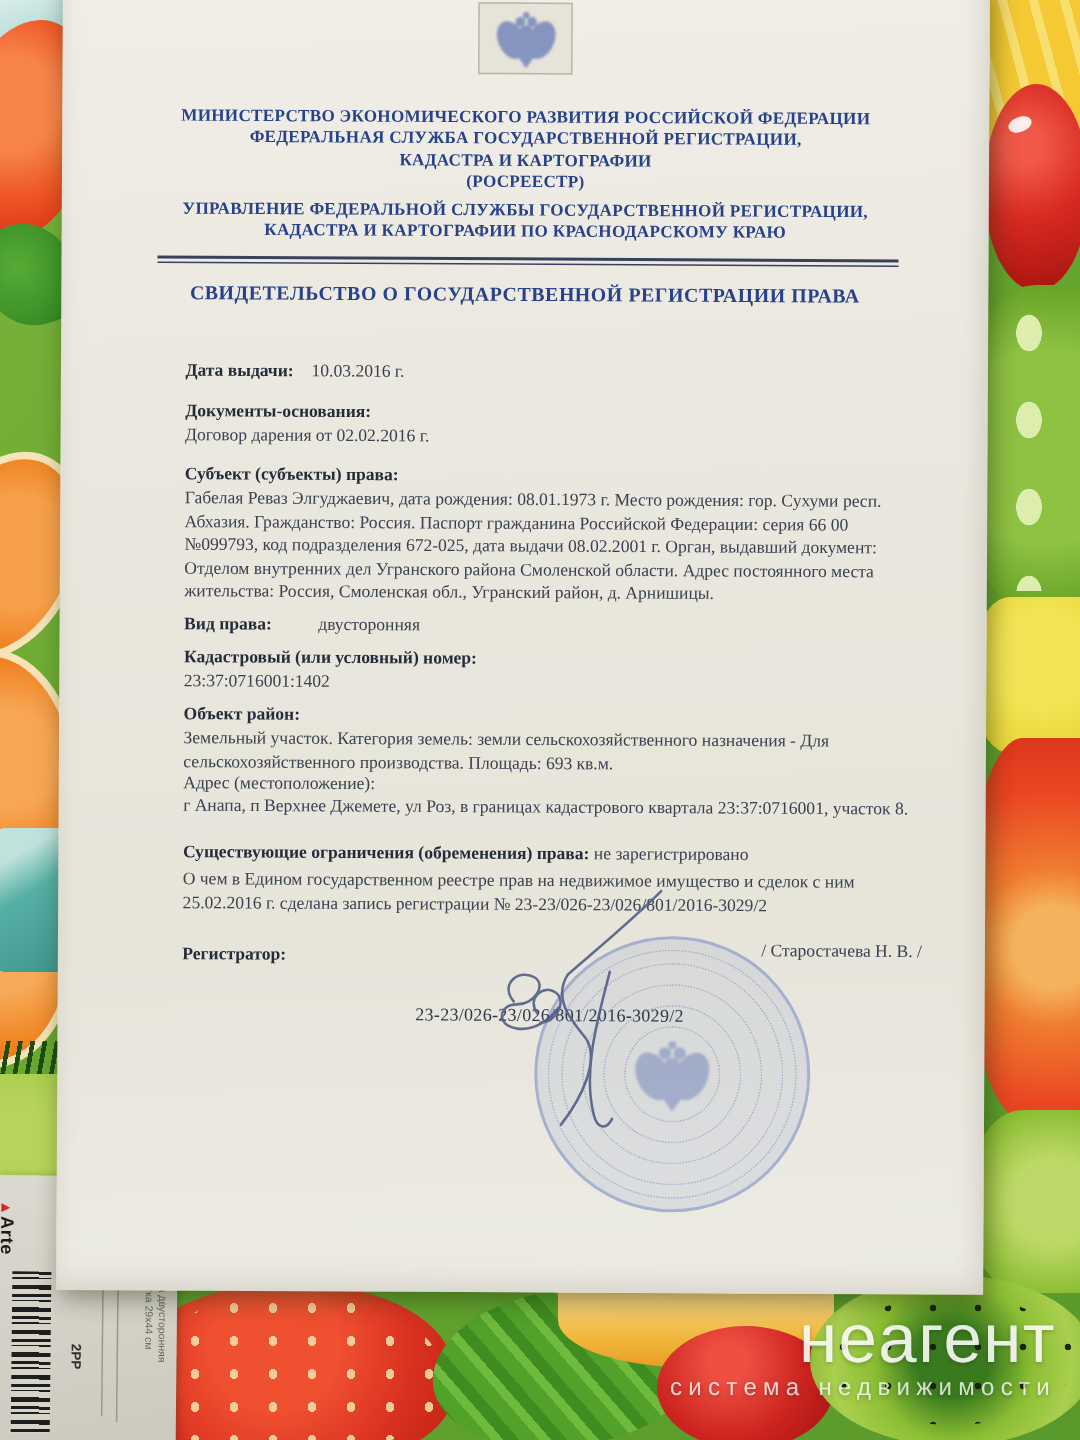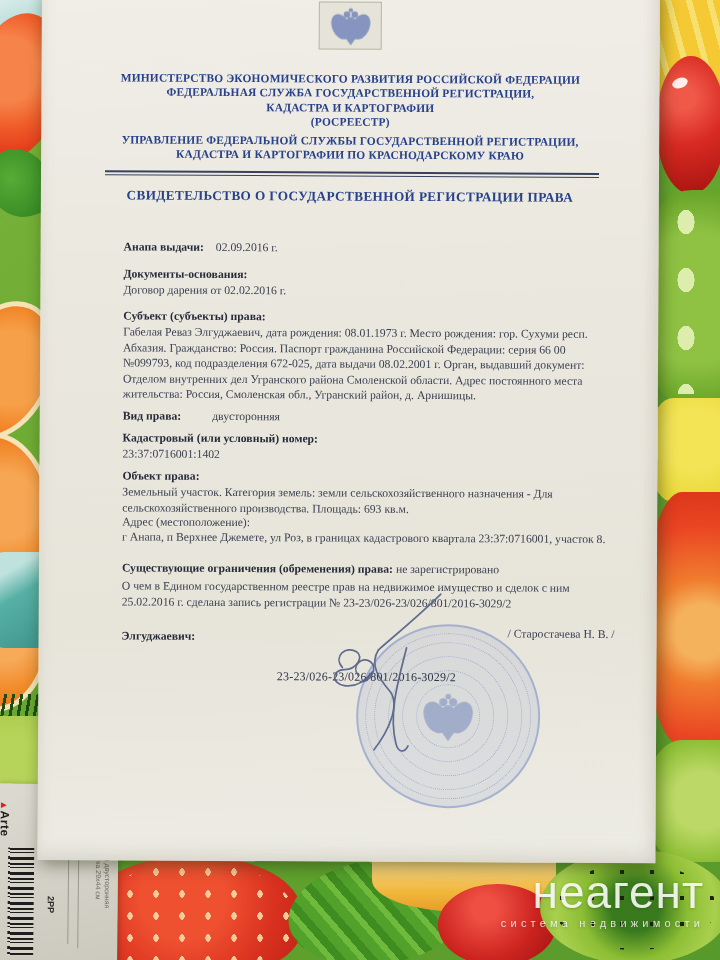--- a/index.html
+++ b/index.html
@@ -111,21 +111,21 @@
   .stamp-eagle { position:absolute; left:50%; top:50%; transform:translate(-50%,-50%); opacity:.55; filter:blur(.6px); }
 
   
   .avito-wm { position:absolute; left:0; top:368px; width:100%; text-align:center; z-index:6;
               font-family:"Liberation Sans",sans-serif; font-weight:bold; font-size:168px;
               color:rgba(255,255,255,.20); letter-spacing:2px; pointer-events:none; }
   .neagent { position:absolute; right:16px; top:870px; z-index:7; text-align:left;
              font-family:"Liberation Sans",sans-serif; color:rgba(255,255,255,.88);
              text-shadow:0 1px 3px rgba(20,40,5,.25); }
   .neagent-name { font-weight:normal; font-size:46px; line-height:44px; letter-spacing:1px;text-align:right; }
-  .neagent-tag { font-size:11px; letter-spacing:4.2px; margin-top:3px; color:rgba(255,255,255,.78); }
+  .neagent-tag { font-size:16px; letter-spacing:4.2px; margin-top:3px; color:rgba(255,255,255,.78); }
 </style>
 </head>
 <body>
 
 <div class="scene">
 
   <div class="fruit f-ice-tl"></div>
   <div class="fruit f-red-tl"></div>
   <div class="fruit f-leaf-l1"></div>
   <div class="fruit f-orange-l1"></div>
@@ -183,22 +183,22 @@
     <div class="auth-block auth-2">
       <div>УПРАВЛЕНИЕ ФЕДЕРАЛЬНОЙ СЛУЖБЫ ГОСУДАРСТВЕННОЙ РЕГИСТРАЦИИ,</div>
       <div>КАДАСТРА И КАРТОГРАФИИ ПО КРАСНОДАРСКОМУ КРАЮ</div>
     </div>
 
     <div class="dbl-rule"></div>
 
     <div class="doc-title">СВИДЕТЕЛЬСТВО О ГОСУДАРСТВЕННОЙ РЕГИСТРАЦИИ ПРАВА</div>
 
     <div class="row" style="top:255px">
-      <span class="lbl">Анапа выдачи:</span>
-      <span class="par" style="margin-left:9px">02.09.2016 г.</span>
+      <span class="lbl">Дата выдачи:</span>
+      <span class="par" style="margin-left:9px">10.03.2016 г.</span>
     </div>
 
     <div class="row" style="top:282px">
       <span class="lbl">Документы-основания:</span>
     </div>
     <div class="row" style="top:298px">
       <span class="par">Договор дарения от 02.02.2016 г.</span>
     </div>
 
     <div class="row" style="top:324px">
@@ -212,35 +212,35 @@
     </div>
 
     <div class="row" style="top:446px">
       <span class="lbl">Кадастровый (или условный) номер:</span>
     </div>
     <div class="row" style="top:462px">
       <span class="par">23:37:0716001:1402</span>
     </div>
 
     <div class="row" style="top:484px">
-      <span class="lbl">Объект права:</span>
+      <span class="lbl">Объект район:</span>
     </div>
     <div class="row par" style="top:500px">Земельный участок. Категория земель: земли сельскохозяйственного назначения - Для сельскохозяйственного производства. Площадь: 693 кв.м.</div>
     <div class="row par" style="top:530px">Адрес (местоположение):</div>
     <div class="row par" style="top:545px">г Анапа, п Верхнее Джемете, ул Роз, в границах кадастрового квартала 23:37:0716001, участок 8.</div>
 
     <div class="row" style="top:576px">
       <span class="lbl">Существующие ограничения (обременения) права:</span>
       <span class="par" style="margin-left:0">не зарегистрировано</span>
     </div>
 
     <div class="row par" style="top:594px">О чем в Едином государственном реестре прав на недвижимое имущество и сделок с ним 25.02.2016 г. сделана запись регистрации № 23-23/026-23/026/801/2016-3029/2</div>
 
     <div class="row" style="top:644px">
-      <span class="lbl">Элгуджаевич:</span>
+      <span class="lbl">Регистратор:</span>
     </div>
     <div class="row par" style="top:640px; text-align:right">/ Старостачева Н. В. /</div>
 
     <div class="stamp">
       <div class="ring ring1"></div>
       <div class="ring ring2"></div>
       <div class="ring ring3"></div>
       <div class="ring ring4"></div>
       <div class="ring ring5"></div>
       <svg class="stamp-eagle" width="56" height="50" viewBox="0 0 40 36">

